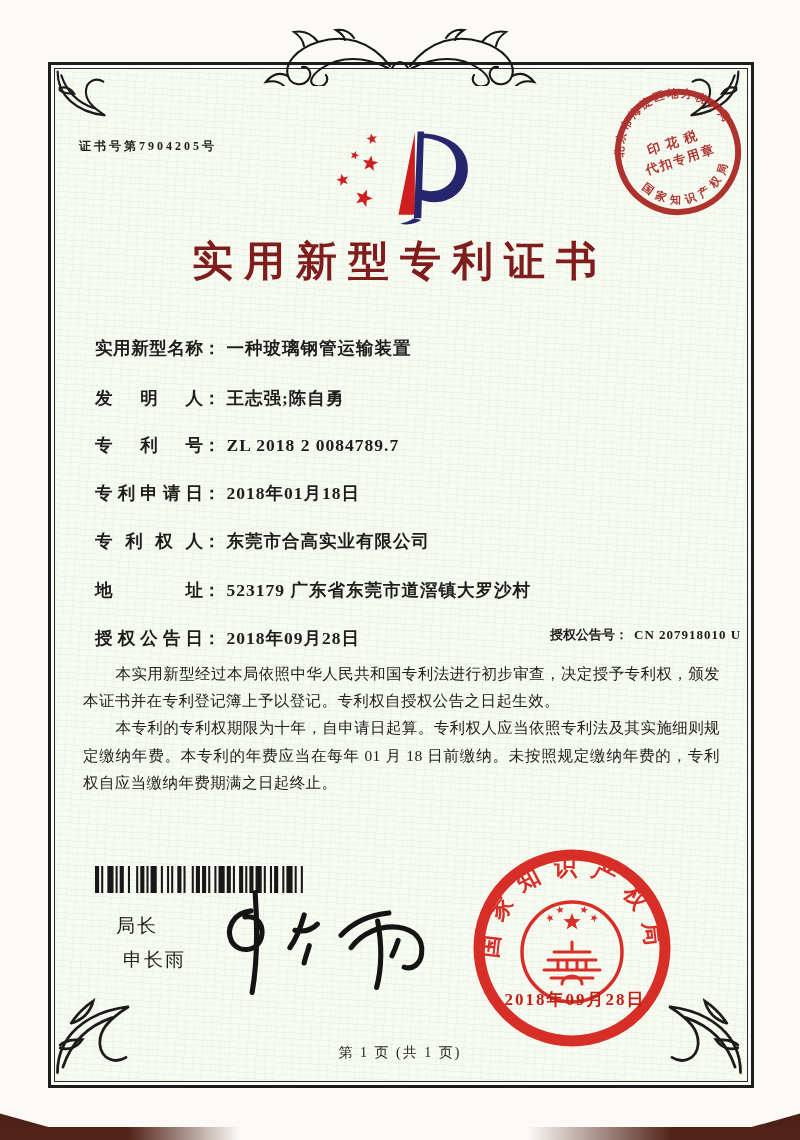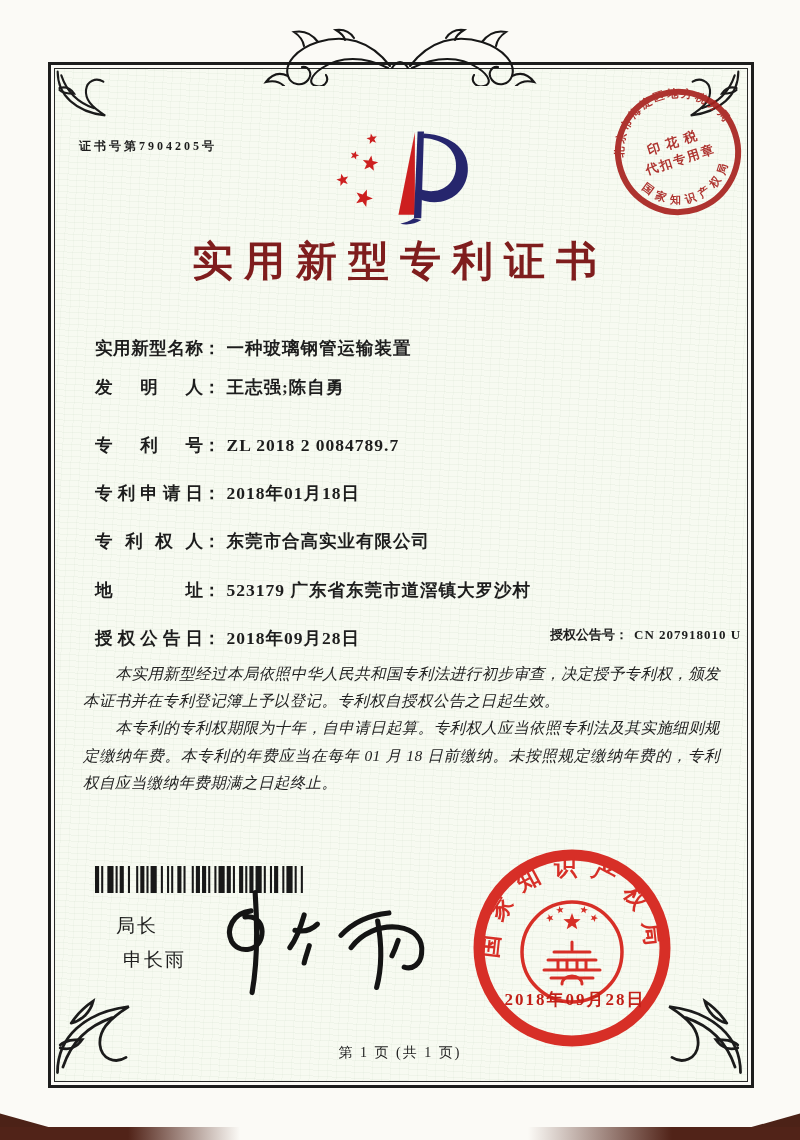--- a/index.html
+++ b/index.html
@@ -38,21 +38,21 @@
   .title{position:absolute;left:0;right:0;top:234px;text-align:center;
     font-size:41px;font-weight:700;letter-spacing:11px;color:#7f1d1d;}
 
   .frow{position:absolute;left:95px;font-size:17.5px;white-space:nowrap;}
   .flabel{display:inline-block;width:108px;text-align:justify;text-align-last:justify;font-weight:600;vertical-align:bottom;}
   .fcolon{font-weight:600;margin-right:6px;}
   .fvalue{letter-spacing:1px;font-weight:600;}
   .grant-no{position:absolute;left:455px;top:0;font-size:13px;}
 
   .body-text{position:absolute;left:83px;right:80px;top:660px;
-    font-size:15.5px;line-height:27.2px;text-align:justify;letter-spacing:.4px;font-weight:500;color:#222;font-style:italic;}
+    font-size:15.5px;line-height:27.2px;text-align:justify;letter-spacing:.4px;font-weight:500;color:#222;}
   .body-text p{margin:0;text-indent:2.1em;}
 
   .barcode{position:absolute;left:95px;top:866px;width:212px;height:27px;}
 
   .sig-title{position:absolute;left:116px;top:913px;font-size:19px;letter-spacing:2px;font-family:Liberation Serif, serif;}
   .sig-name{position:absolute;left:116px;top:947px;font-size:19px;letter-spacing:2px;font-family:"Liberation Sans","DejaVu Sans",sans-serif;margin-left:7px;}
   .autograph{position:absolute;left:198px;top:882px;width:245px;height:118px;}
 
   .seal{position:absolute;left:468px;top:844px;width:208px;height:208px;opacity:.95;}
   .seal-date{position:absolute;left:470px;top:988px;width:210px;text-align:center;
@@ -146,21 +146,21 @@
   <text font-size="11" font-weight="700" fill="#a8231f" letter-spacing="5" font-family="'Liberation Serif',serif">
     <textPath href="#taxArcBot" startOffset="50%" text-anchor="middle">国家知识产权局</textPath>
   </text>
 </svg>
 
 <div class="title">实用新型专利证书</div>
 
 <div class="frow" style="top:336px">
   <span class="flabel">实用新型名称</span><span class="fcolon">：</span><span class="fvalue">一种玻璃钢管运输装置</span>
 </div>
-<div class="frow" style="top:375px">
+<div class="frow" style="top:386px">
   <span class="flabel">发明人</span><span class="fcolon">：</span><span class="fvalue">王志强;陈自勇</span>
 </div>
 <div class="frow" style="top:433px">
   <span class="flabel">专利号</span><span class="fcolon">：</span><span class="fvalue">ZL 2018 2 0084789.7</span>
 </div>
 <div class="frow" style="top:481px">
   <span class="flabel">专利申请日</span><span class="fcolon">：</span><span class="fvalue">2018年01月18日</span>
 </div>
 <div class="frow" style="top:529px">
   <span class="flabel">专利权人</span><span class="fcolon">：</span><span class="fvalue">东莞市合高实业有限公司</span>

